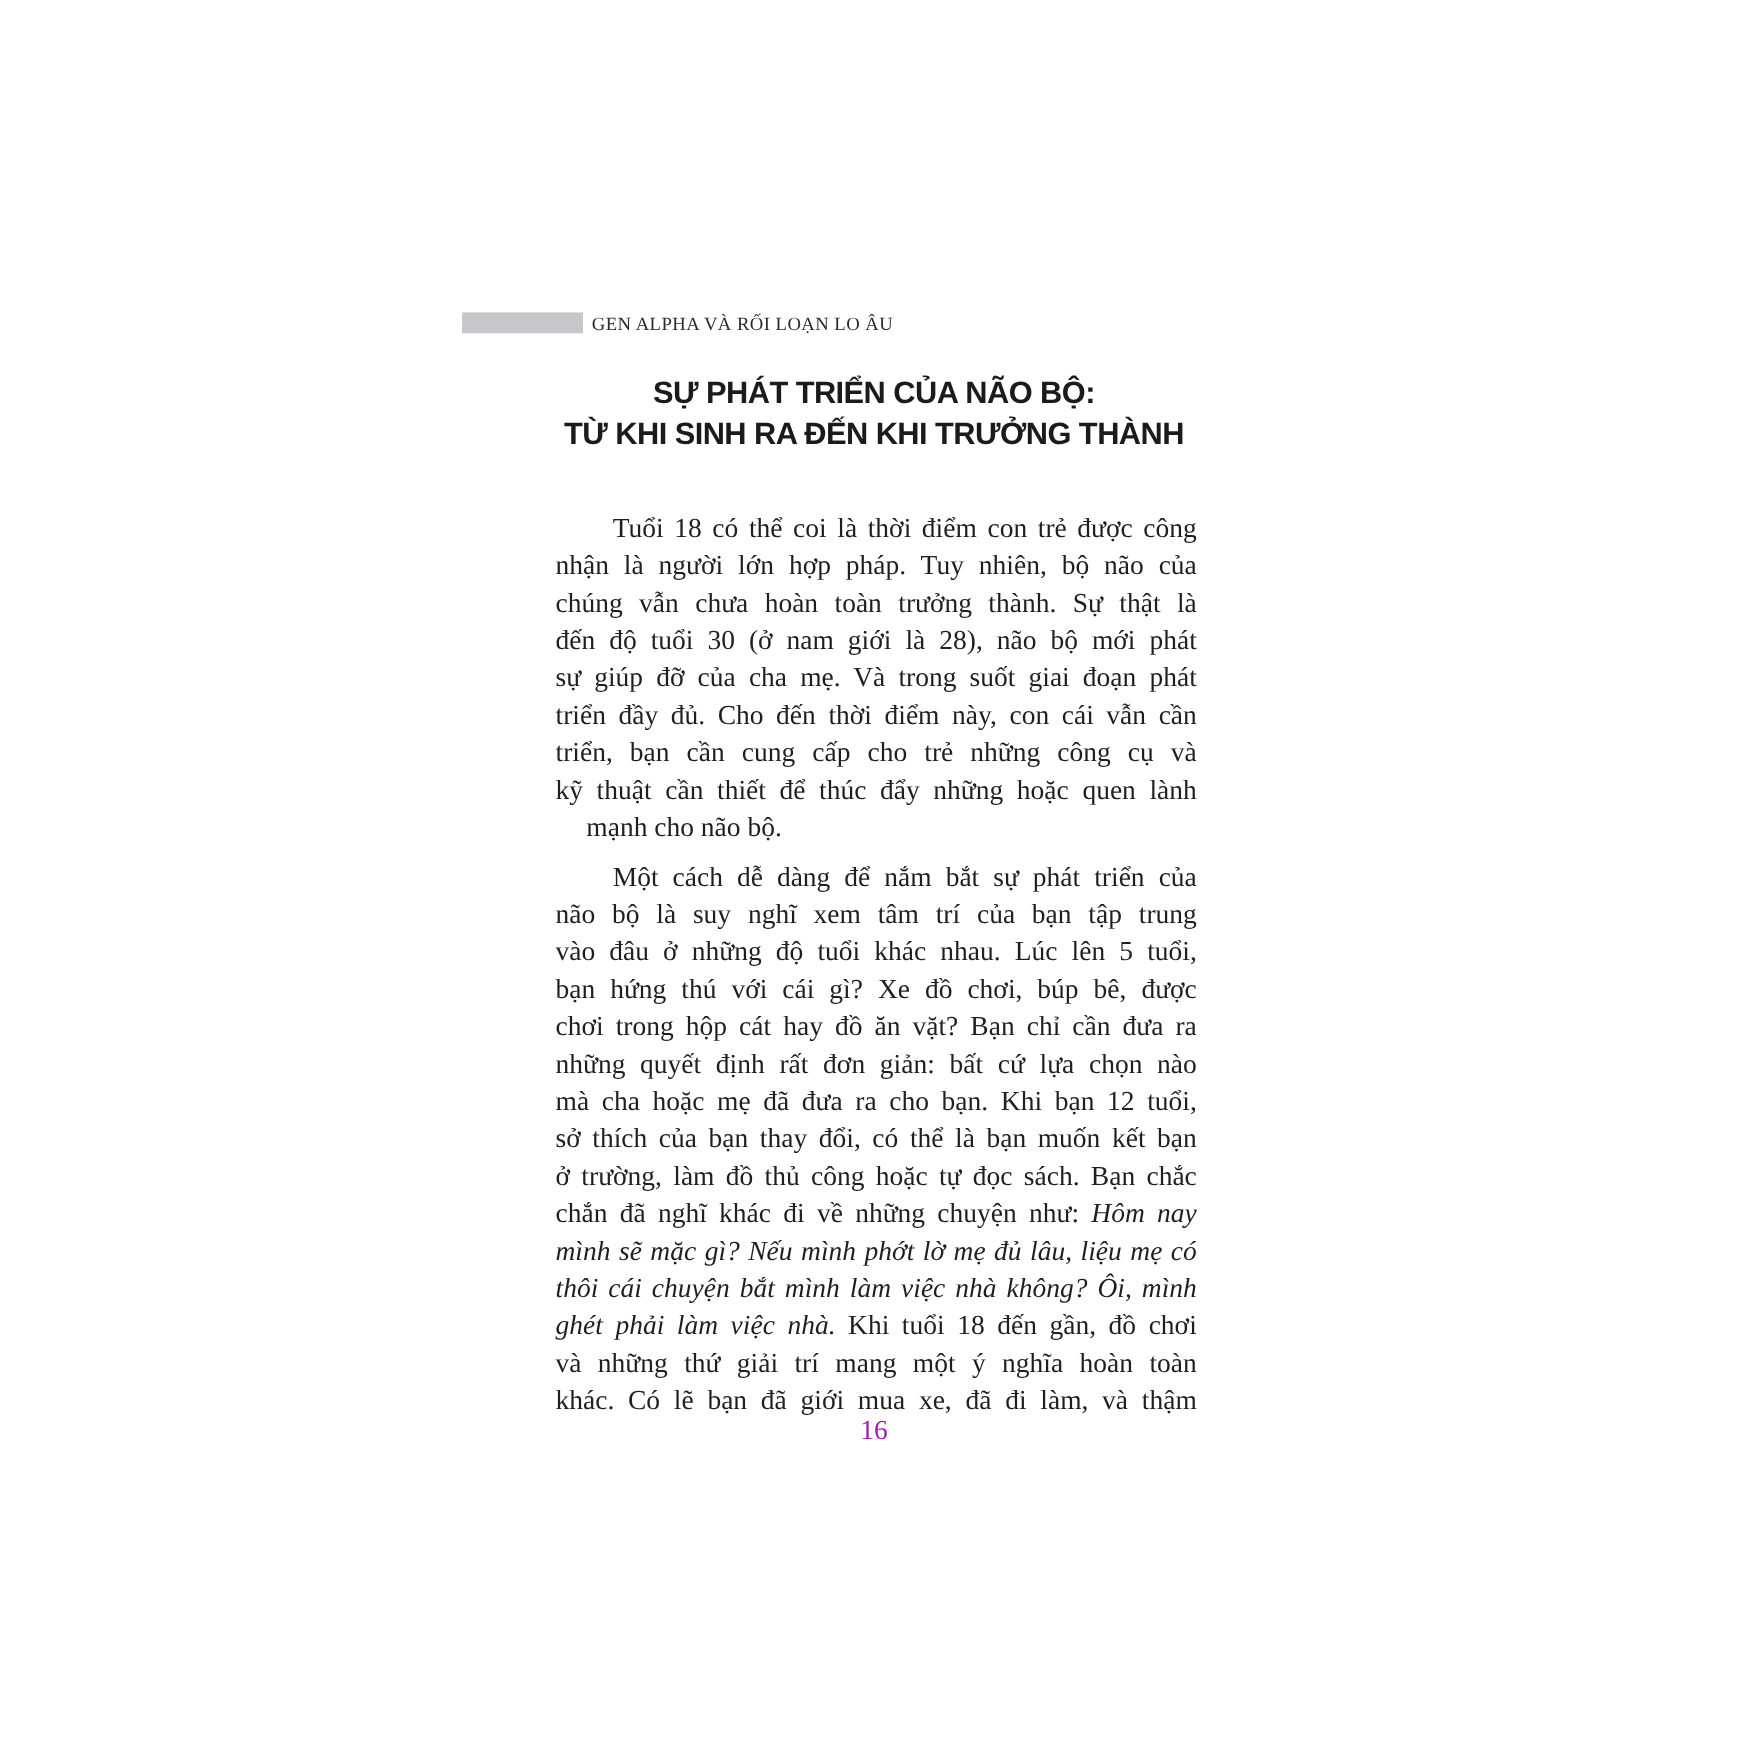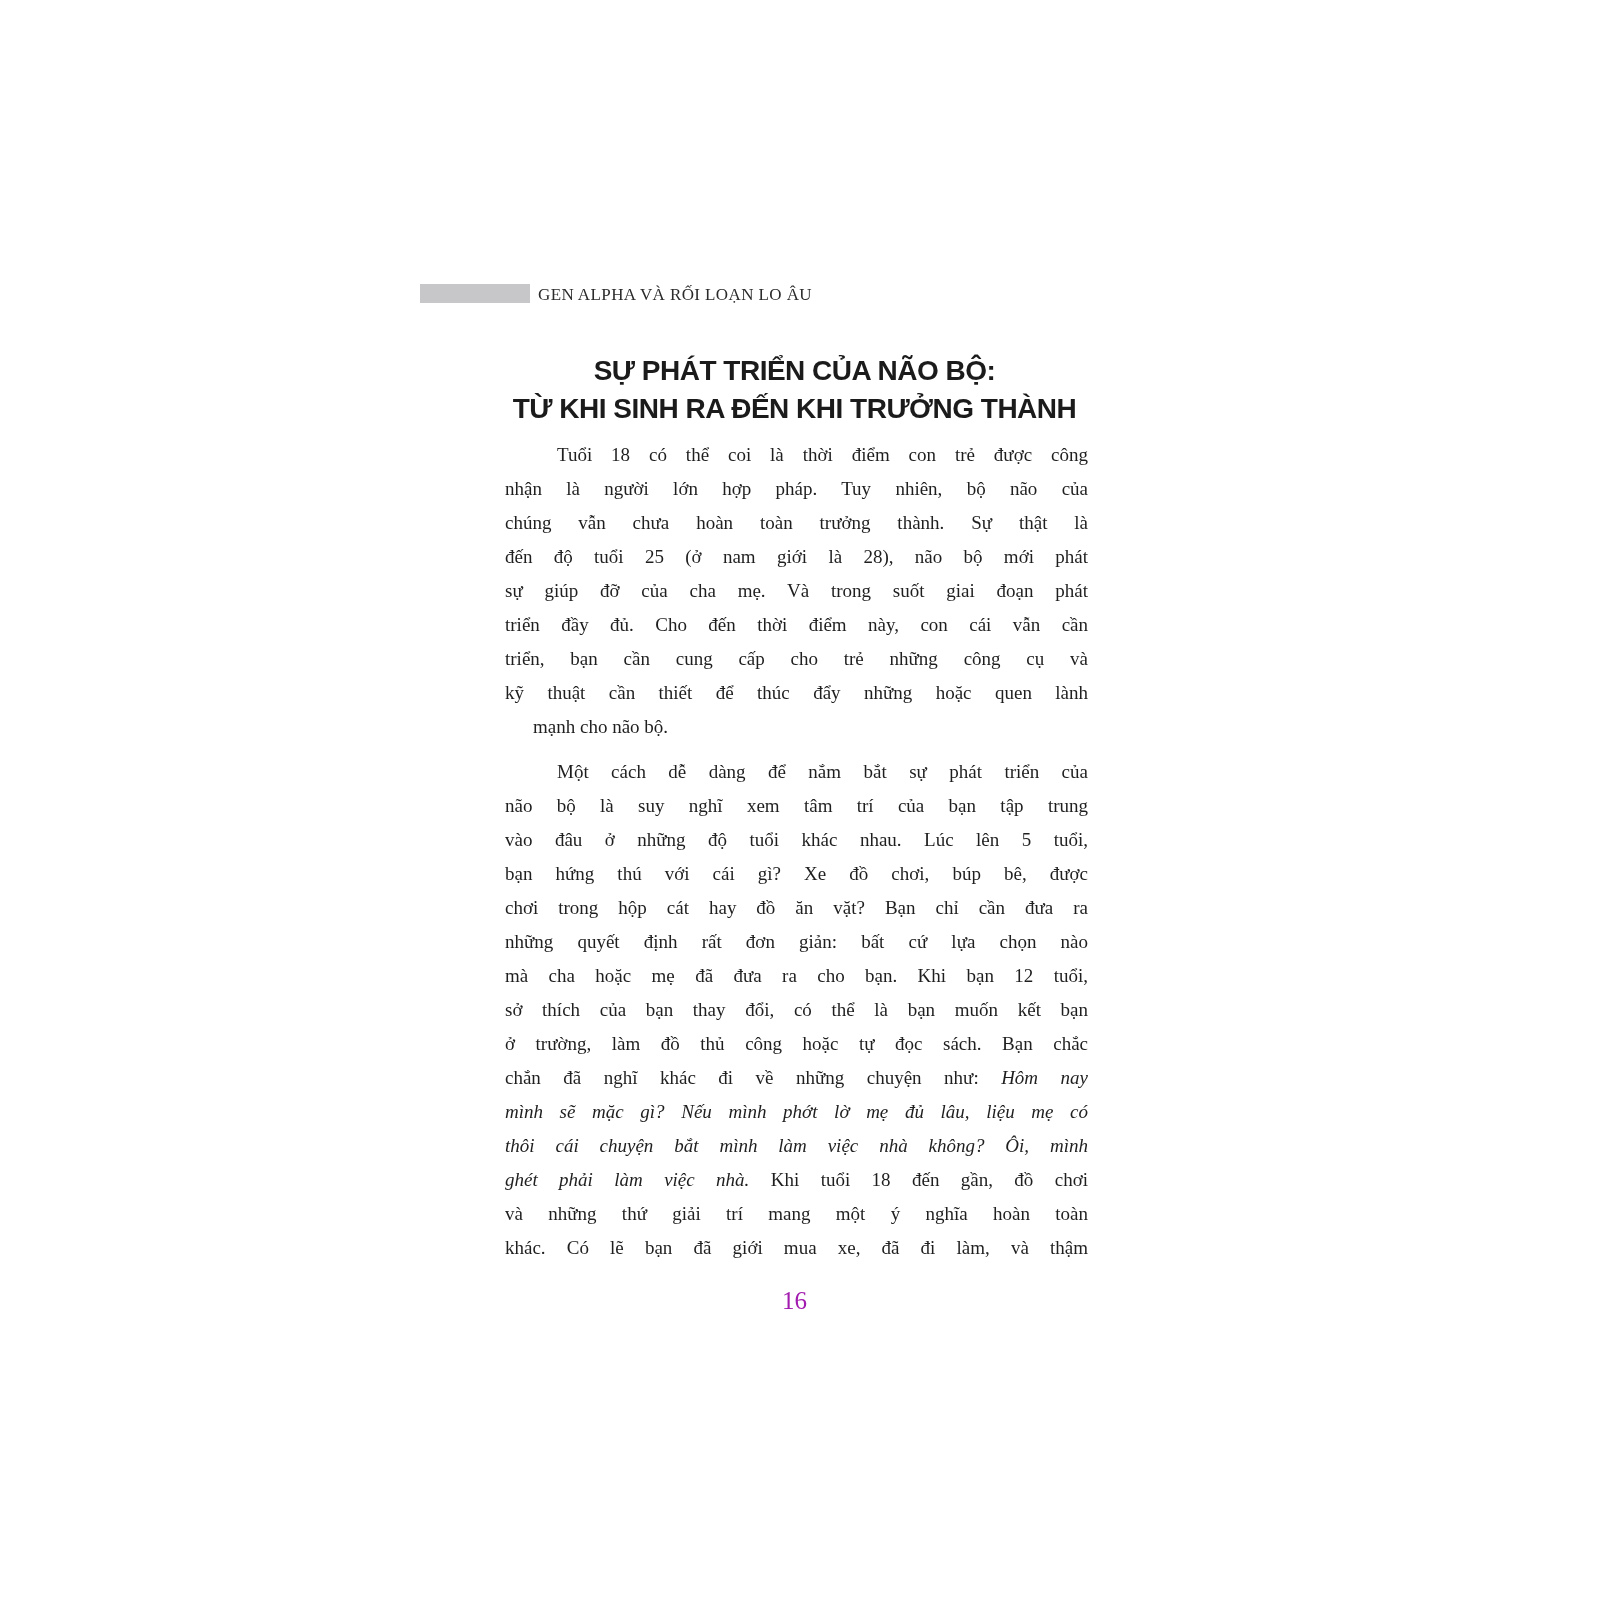--- a/index.html
+++ b/index.html
@@ -35,38 +35,38 @@
     font-size: 17px;
     line-height: 19px;
     letter-spacing: 0.4px;
     color: #2b2b2b;
     white-space: nowrap;
     padding-top: 2px;
   }
   .title {
     position: absolute;
     left: 503px;
-    top: 352px;
+    top: 338px;
     width: 583px;
     margin: 0;
     text-align: center;
     font-family: "Liberation Sans", sans-serif;
     font-weight: bold;
     font-size: 28px;
     line-height: 38px;
     letter-spacing: -0.5px;
     color: var(--title, #1b1b1b);
   }
   .title span { white-space: nowrap; }
   .body-text {
     position: absolute;
     left: 505px;
-    top: 438px;
+    top: 464px;
     width: 583px;
-    font-size: 19px;
+    font-size: 25px;
     line-height: 34px;
   }
   .para + .para { margin-top: 11px; }
   .line {
     height: 34px;
     text-align: justify;
     text-align-last: justify;
     -moz-text-align-last: justify;
     text-justify: inter-word;
   }
@@ -101,21 +101,21 @@
   <h1 class="title">
     <span>SỰ PHÁT TRIỂN CỦA NÃO BỘ:</span><br>
     <span>TỪ KHI SINH RA ĐẾN KHI TRƯỞNG THÀNH</span>
   </h1>
 
   <div class="body-text">
       <div class="para">
         <div class="line first"><span>Tuổi 18 có thể coi là thời điểm con trẻ được công</span></div>
         <div class="line"><span>nhận là người lớn hợp pháp. Tuy nhiên, bộ não của</span></div>
         <div class="line"><span>chúng vẫn chưa hoàn toàn trưởng thành. Sự thật là</span></div>
-        <div class="line"><span>đến độ tuổi 25 (ở nam giới là 28), não bộ mới phát</span></div>
+        <div class="line"><span>đến độ tuổi 30 (ở nam giới là 28), não bộ mới phát</span></div>
         <div class="line"><span>sự giúp đỡ của cha mẹ. Và trong suốt giai đoạn phát</span></div>
         <div class="line"><span>triển đầy đủ. Cho đến thời điểm này, con cái vẫn cần</span></div>
         <div class="line"><span>triển, bạn cần cung cấp cho trẻ những công cụ và</span></div>
         <div class="line"><span>kỹ thuật cần thiết để thúc đẩy những hoặc quen lành</span></div>
         <div class="line end"><span>mạnh cho não bộ.</span></div>
       </div>
       <div class="para">
         <div class="line first"><span>Một cách dễ dàng để nắm bắt sự phát triển của</span></div>
         <div class="line"><span>não bộ là suy nghĩ xem tâm trí của bạn tập trung</span></div>
         <div class="line"><span>vào đâu ở những độ tuổi khác nhau. Lúc lên 5 tuổi,</span></div>

